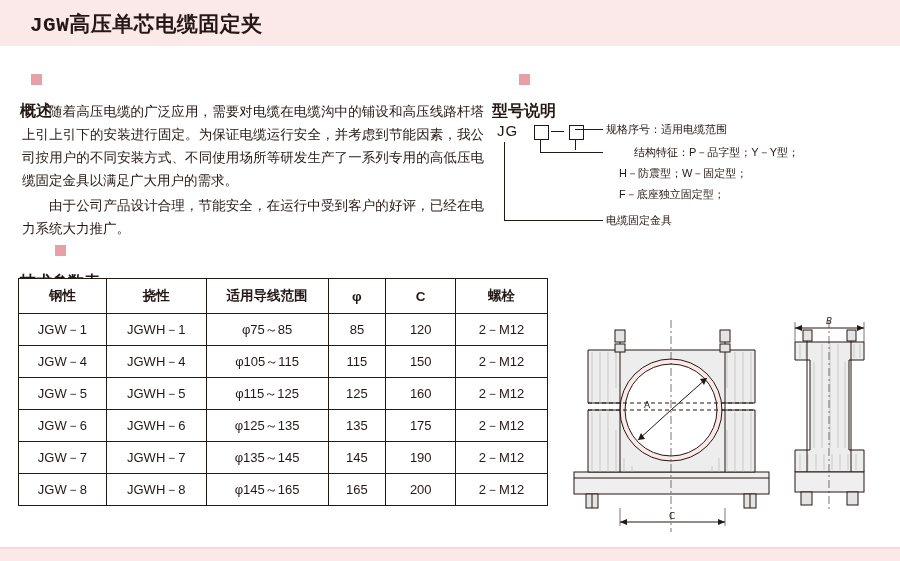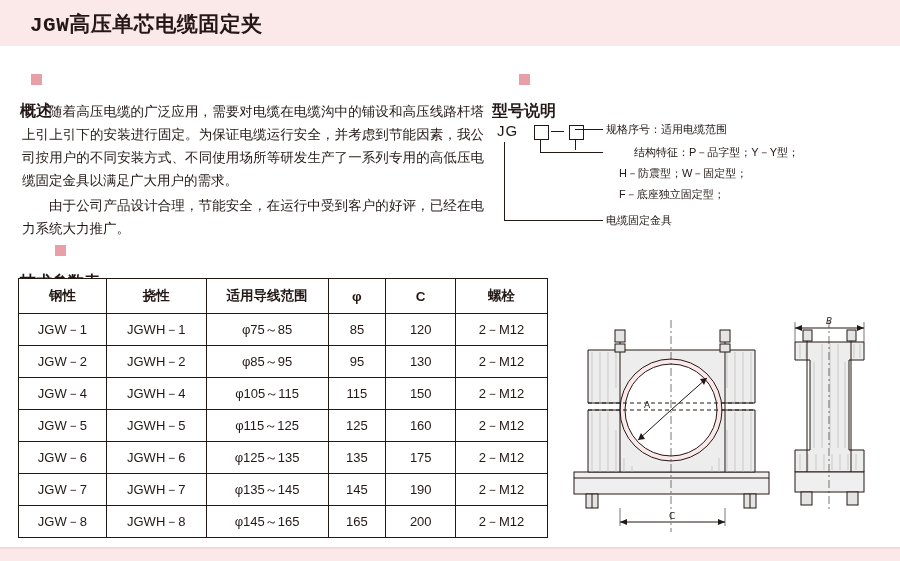--- a/index.html
+++ b/index.html
@@ -249,28 +249,20 @@
         <th>螺栓</th>
       </tr>
     </thead>
     <tbody>
       <tr>
         <td>JGW－1</td>
         <td>JGWH－1</td>
         <td>φ75～85</td>
         <td>85</td>
         <td>120</td>
-        <td>2－M12</td>
-      </tr>
-      <tr>
-        <td>JGW－2</td>
-        <td>JGWH－2</td>
-        <td>φ85～95</td>
-        <td>95</td>
-        <td>130</td>
         <td>2－M12</td>
       </tr>
       <tr>
         <td>JGW－4</td>
         <td>JGWH－4</td>
         <td>φ105～115</td>
         <td>115</td>
         <td>150</td>
         <td>2－M12</td>
       </tr>

